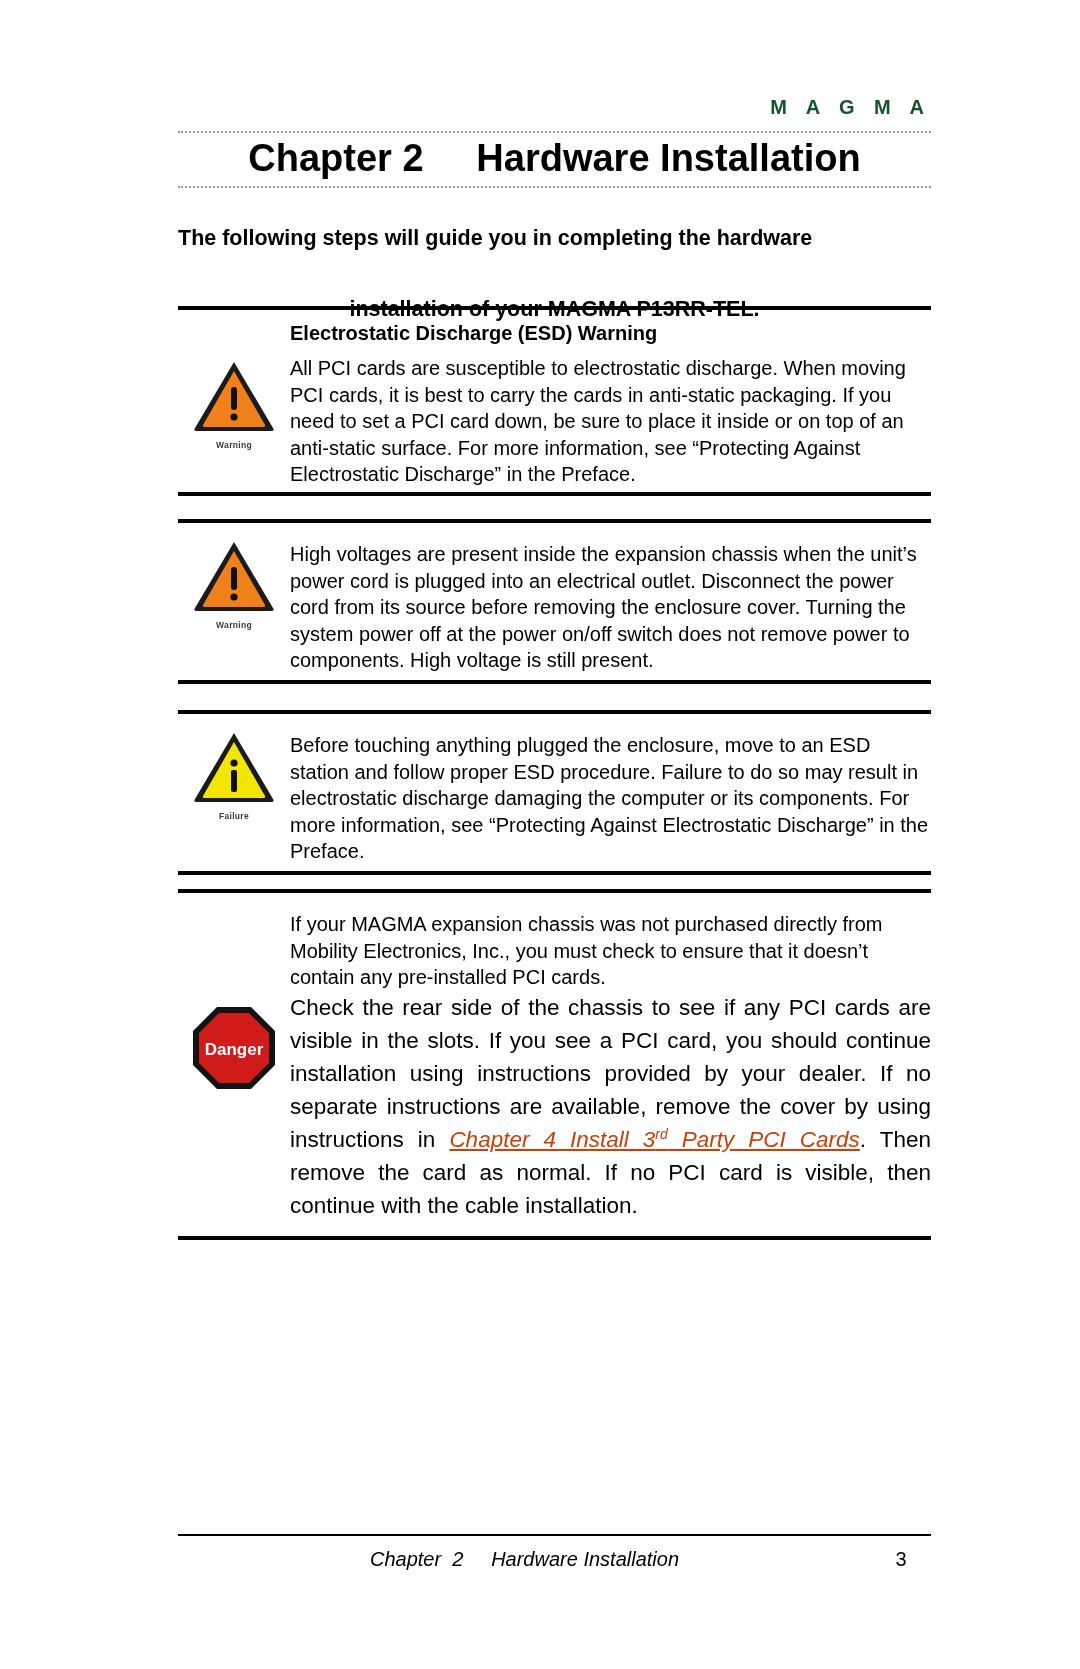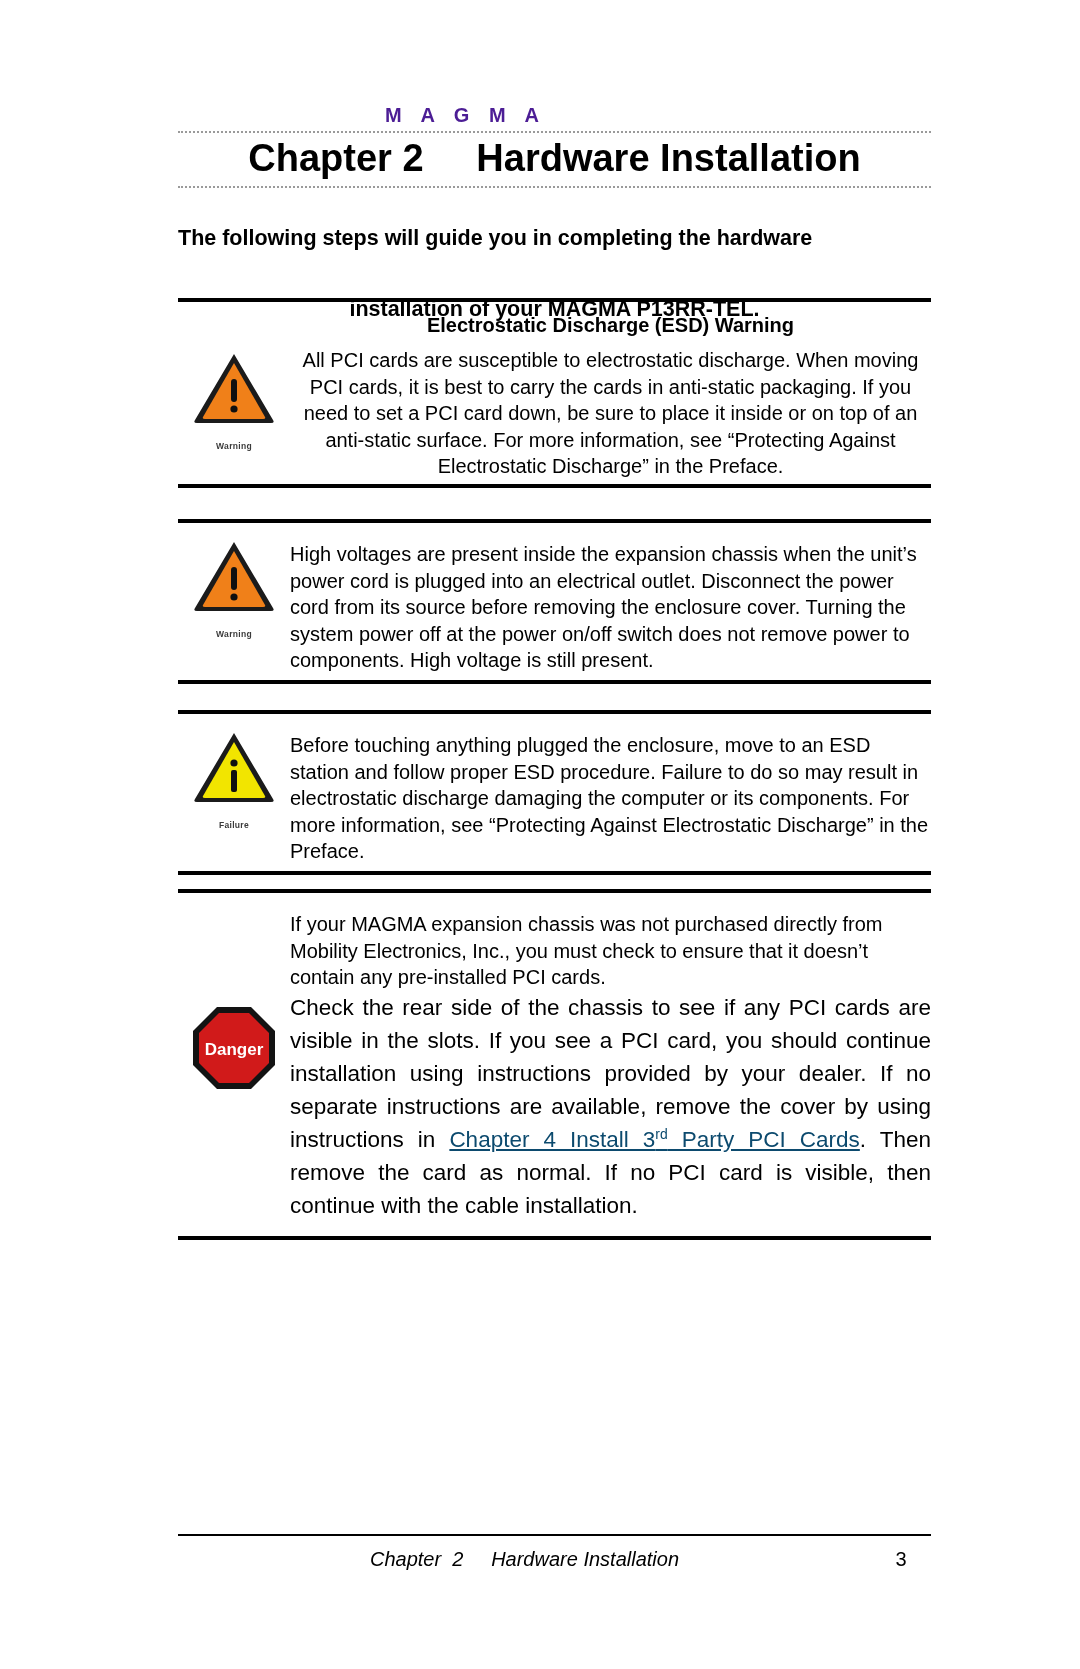--- a/index.html
+++ b/index.html
@@ -19,28 +19,28 @@
   .page {
     position: relative;
     width: 1080px;
     height: 1669px;
     padding: 0;
   }
 
   
   .header-brand {
     position: absolute;
-    top: 104px;
+    top: 96px;
     left: 0;
     width: 931px;
-    text-align: center;
+    text-align: right;
     font-size: 20px;
     font-weight: bold;
     letter-spacing: 7px;
-    color: #4c1d95;
+    color: #14532d;
   }
 
   .dotted-rule {
     position: absolute;
     left: 178px;
     width: 753px;
     border-top: 2px dotted #9a9a9a;
     height: 0;
   }
   .dotted-rule.top { top: 131px; }
@@ -112,34 +112,34 @@
   .tri-wrap {
     position: relative;
     width: 84px;
     height: 74px;
   }
   .tri-wrap svg { display: block; }
   .icon-caption {
     font-size: 8.5px;
     font-weight: bold;
     color: #3b3b3b;
-    margin-top: 16px;
+    margin-top: 7px;
     letter-spacing: 0.3px;
   }
 
   
   .oct-wrap {
     position: relative;
     width: 86px;
     height: 86px;
   }
   .oct-wrap svg { display: block; }
 
   
-  #block-esd { top: 298px; text-align: center; }
+  #block-esd { top: 306px; }
   #block-esd .admon-body { padding-bottom: 4px; }
   #block-esd .icon-cell { padding-top: 6px; }
 
   
   #block-voltage { top: 519px; }
   #block-voltage .admon-body { padding-top: 16px; padding-bottom: 6px; }
 
   
   #block-caution { top: 710px; }
   #block-caution .admon-body { padding-top: 16px; padding-bottom: 6px; }
@@ -155,21 +155,22 @@
     line-height: 26.5px;
   }
   .danger-p2 {
     font-size: 22.5px;
     line-height: 33px;
     text-align: justify;
     text-justify: inter-word;
   }
 
   a.doclink {
-    color: #0c4a6e;
+    color: #c2410c;
+    font-style: italic;
     text-decoration: underline;
   }
   a.doclink sup {
     font-size: 0.62em;
     vertical-align: super;
     line-height: 0;
   }
 
   
   .footer-rule {

